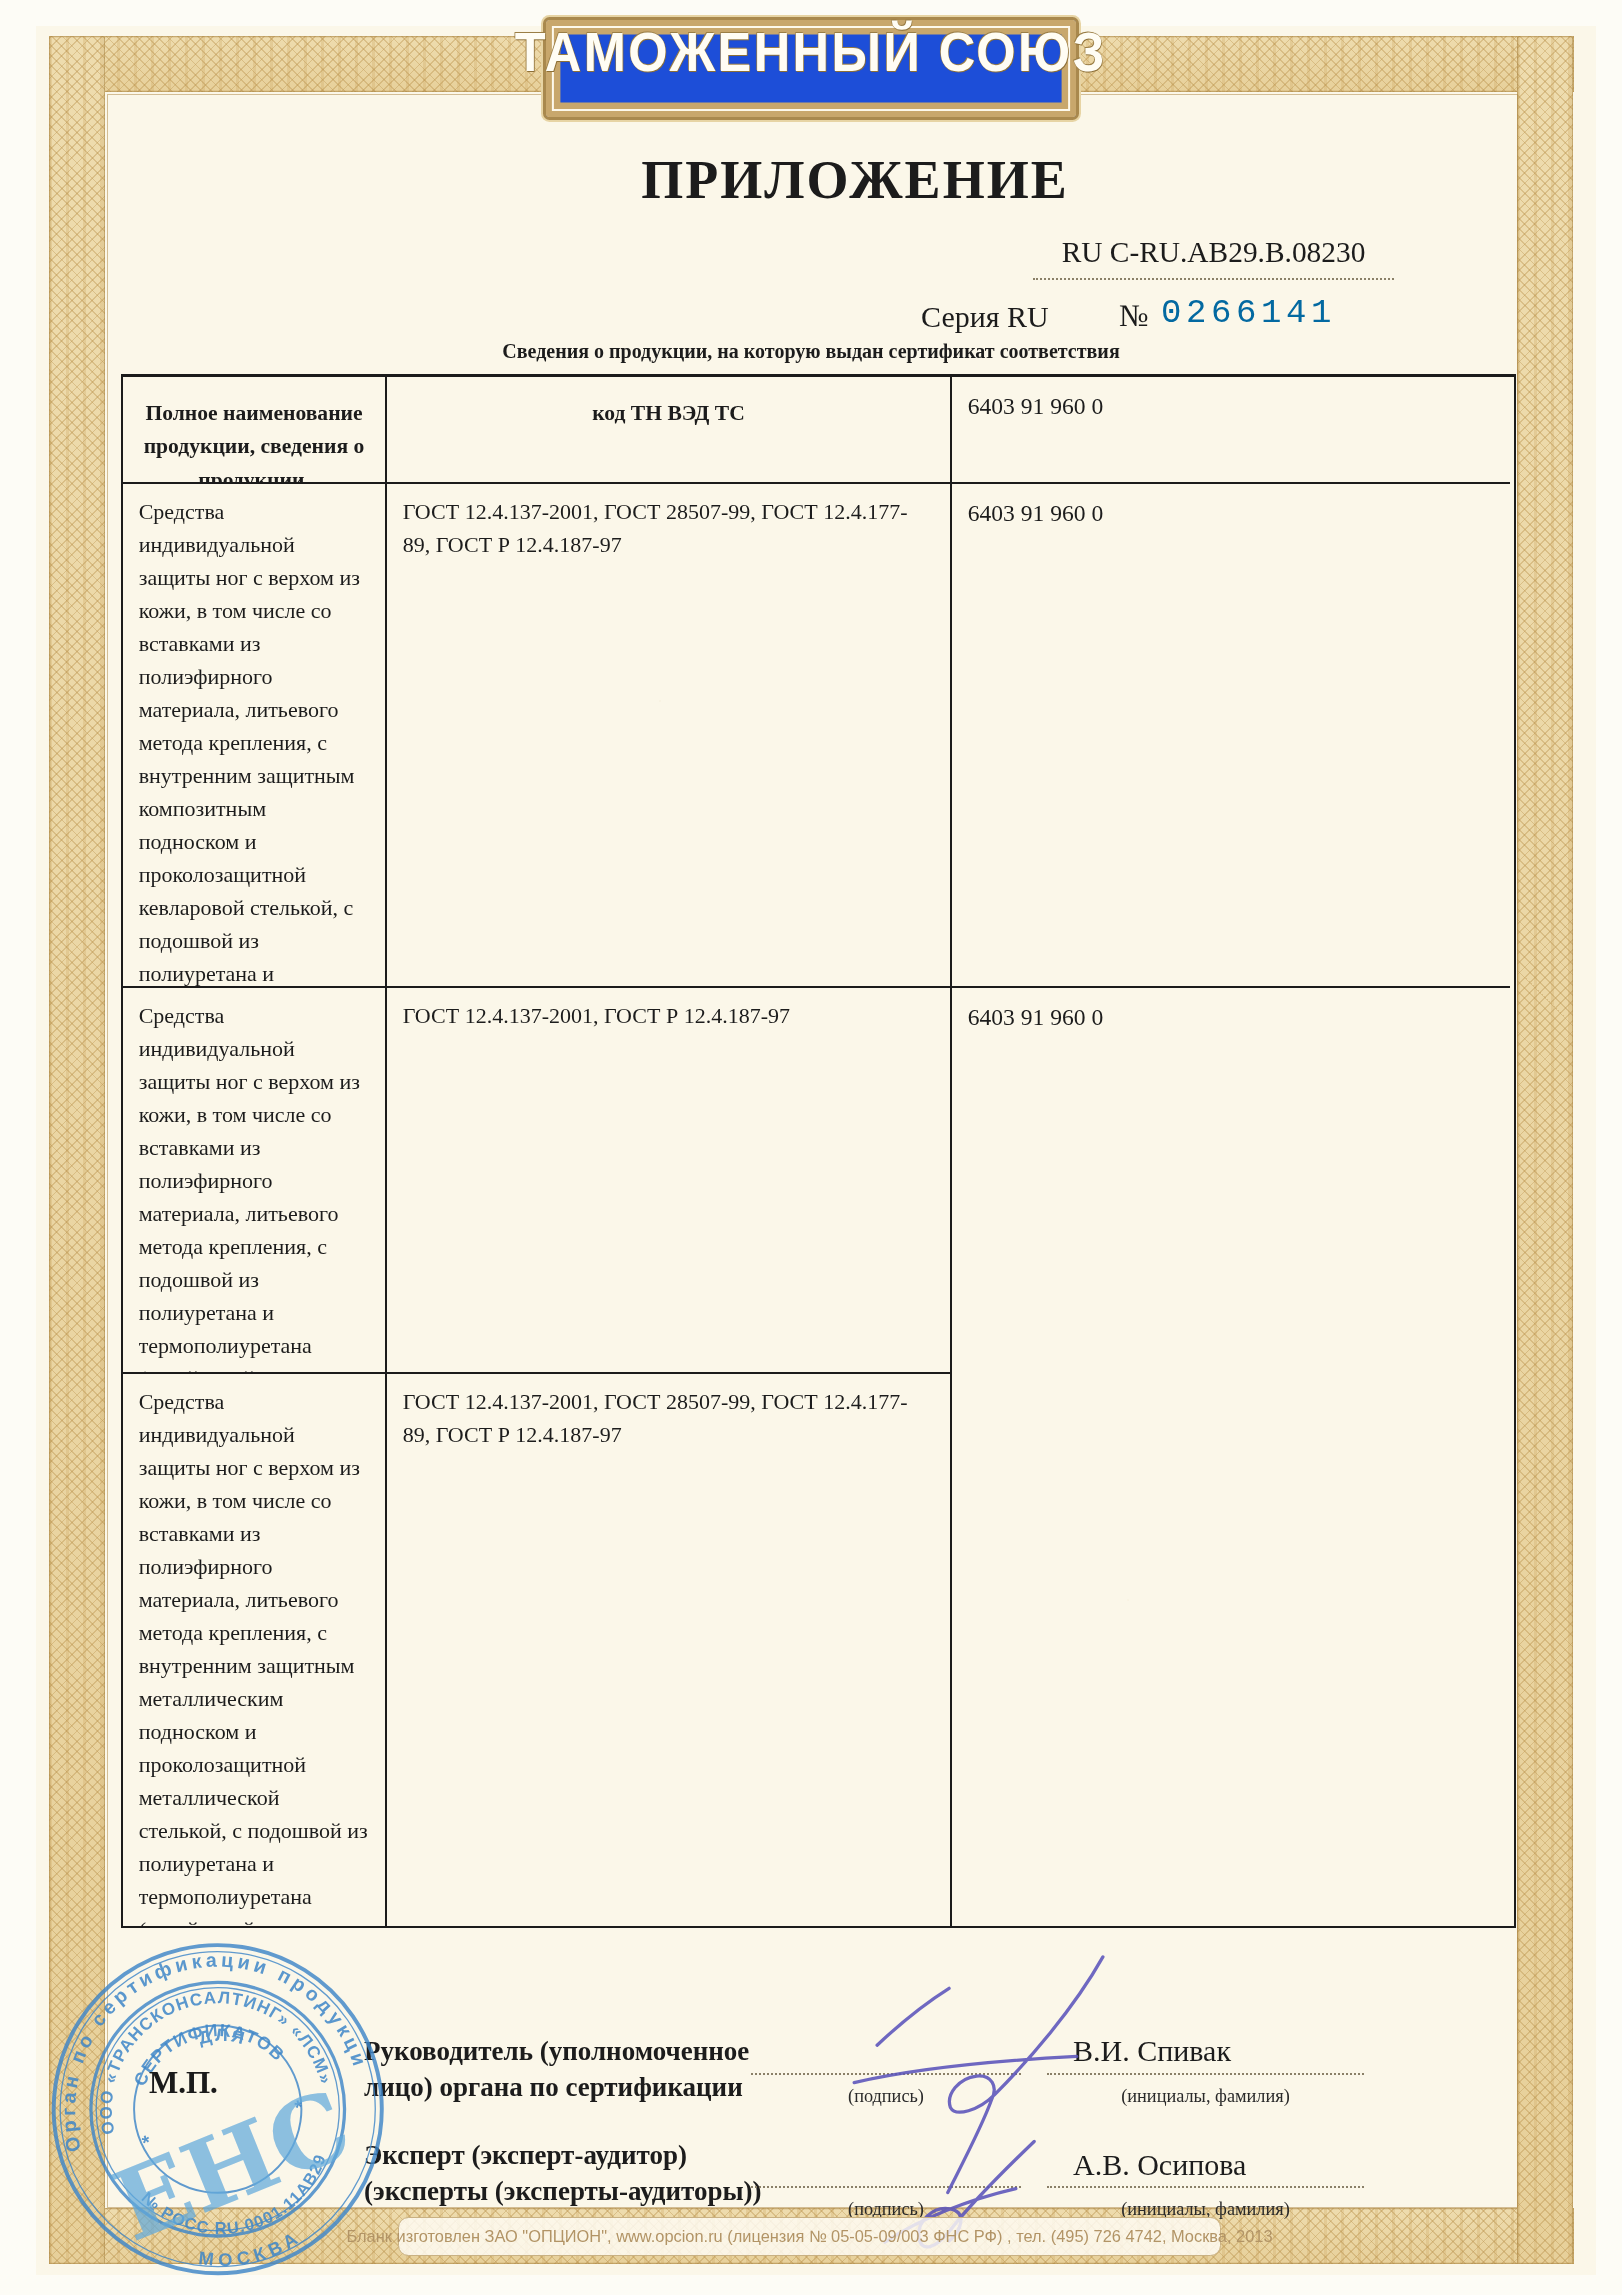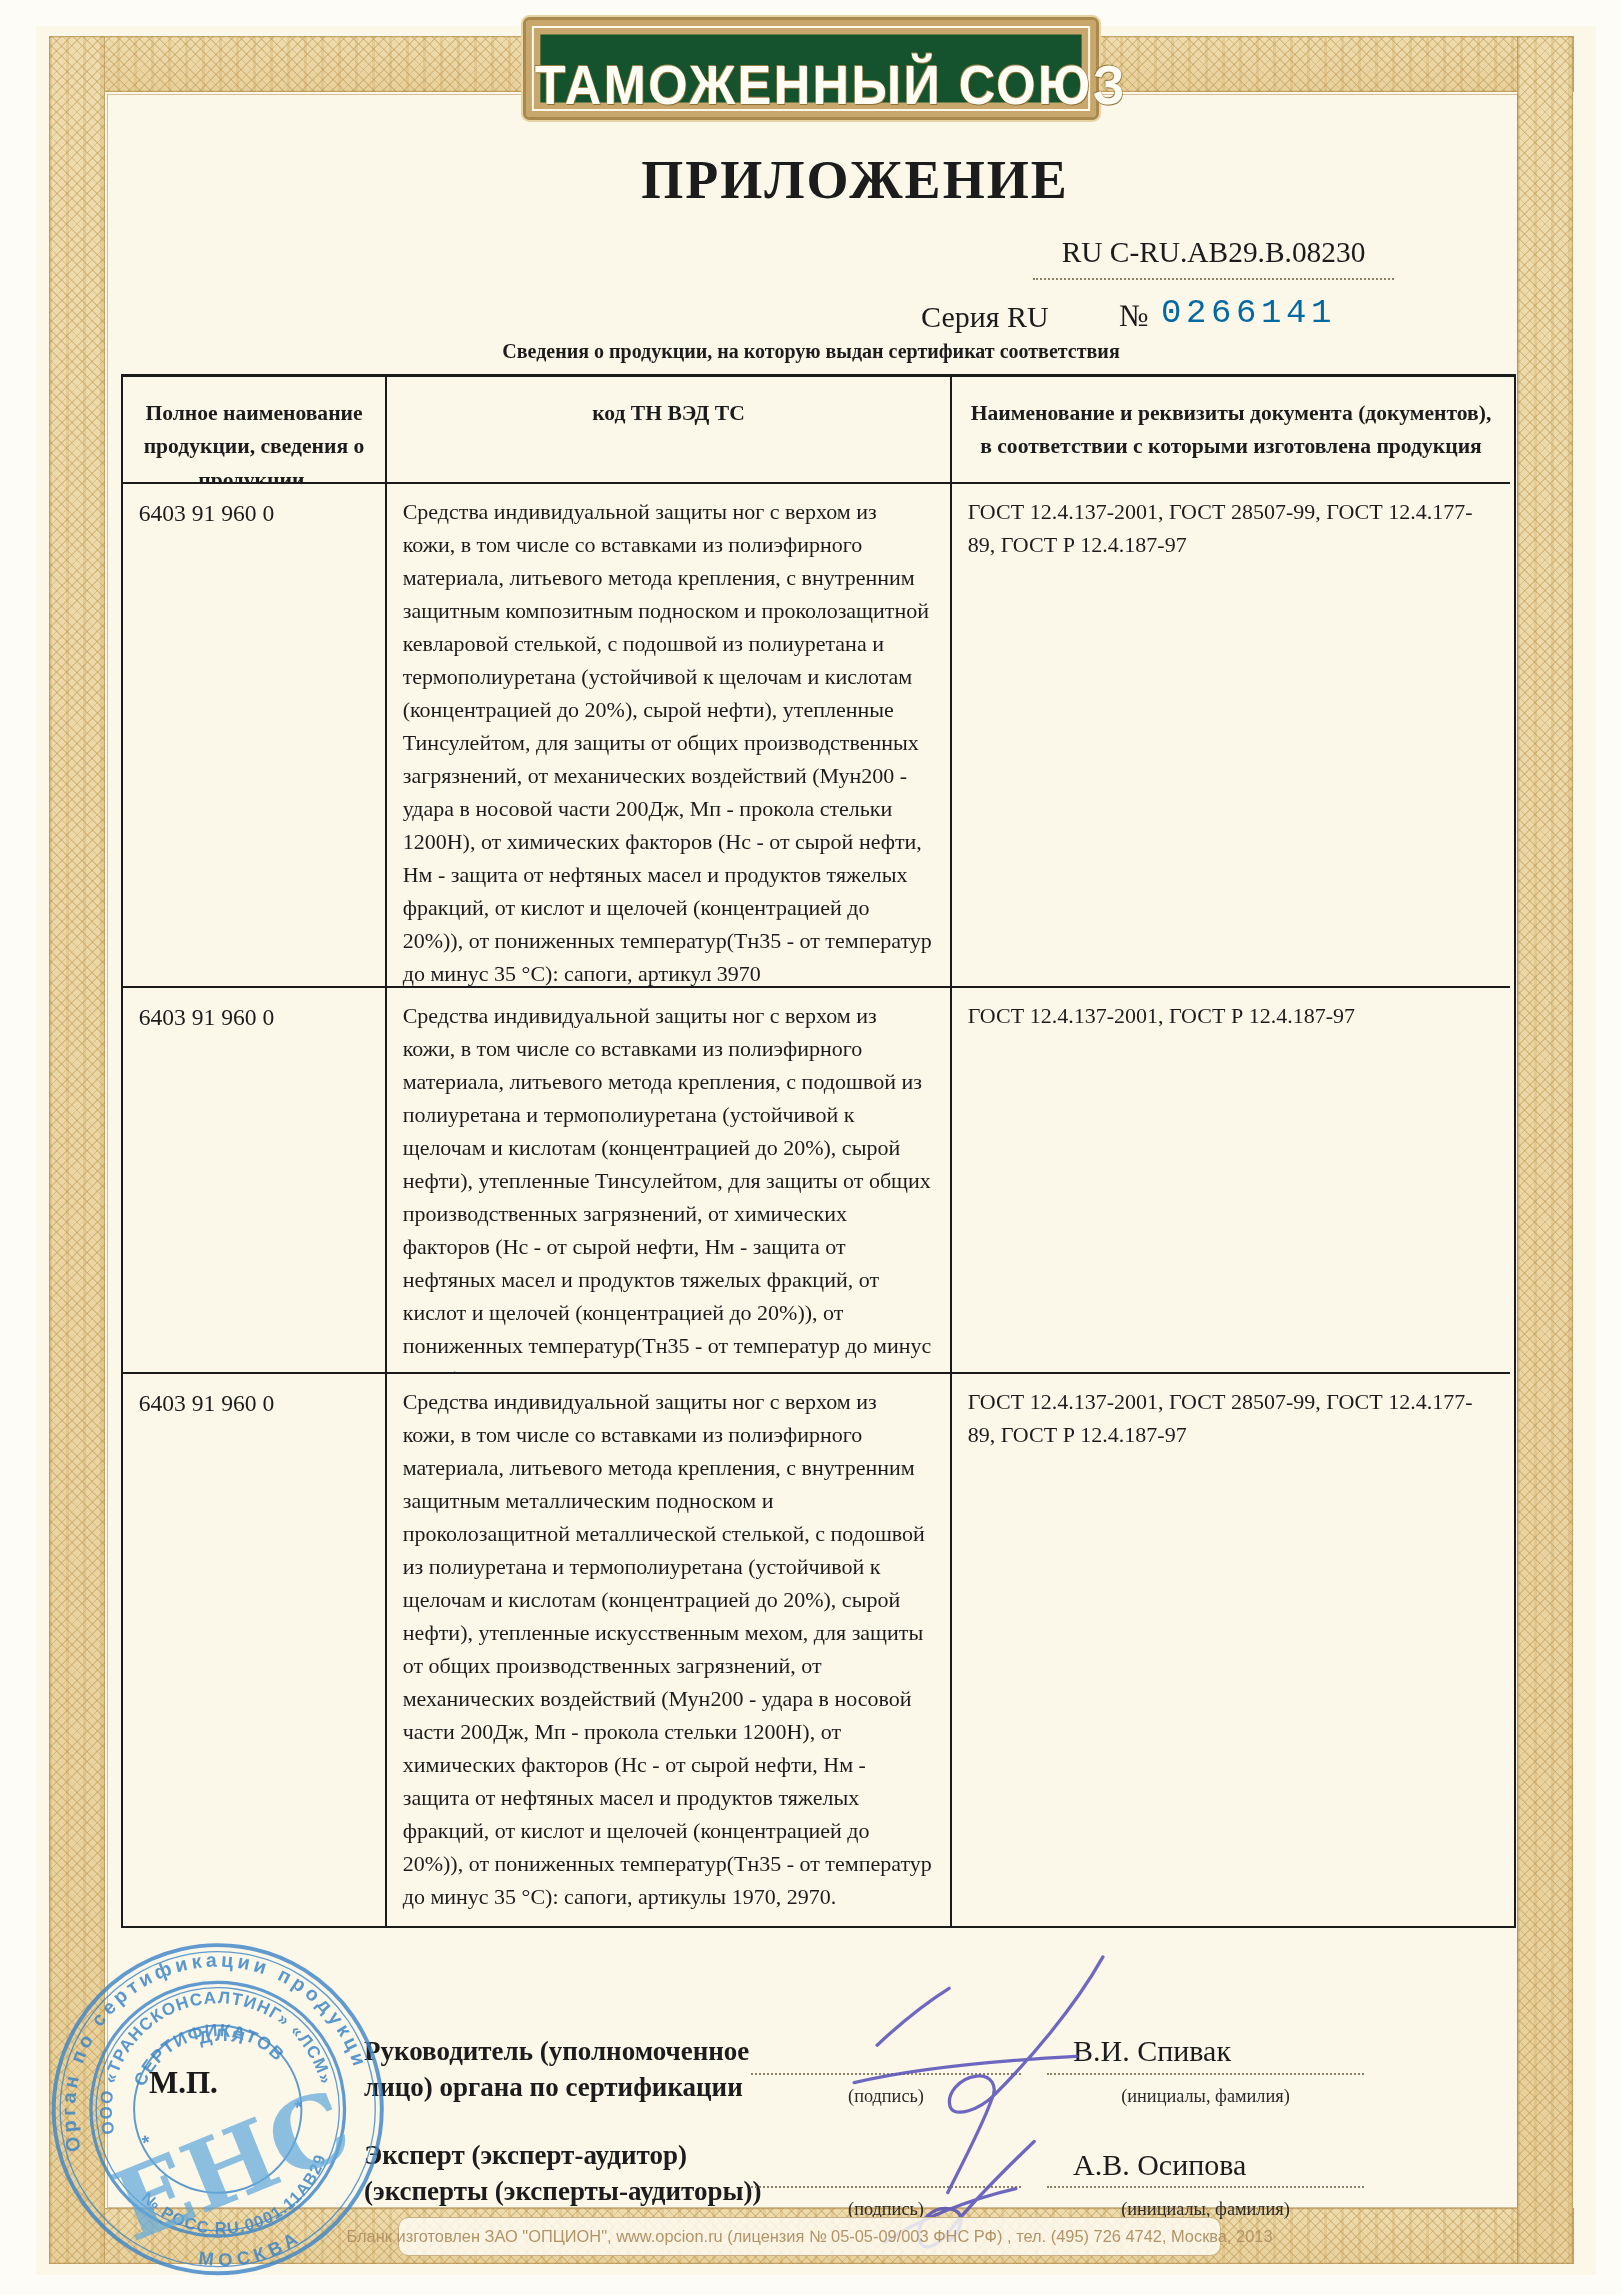--- a/index.html
+++ b/index.html
@@ -18,24 +18,24 @@
       linear-gradient(#eedcae,#e7d09a);
     box-shadow:inset 0 0 0 1.3px rgba(166,128,60,.55);}
   .g-top{left:49px;top:36px;width:1525px;height:56px;}
   .g-bottom{left:49px;top:2208px;width:1525px;height:56px;}
   .g-left{left:49px;top:36px;width:56px;height:2228px;}
   .g-right{left:1517px;top:36px;width:56px;height:2228px;}
   .inner-line{position:absolute;left:107px;top:94px;width:1409px;height:2112px;
               border:1.3px solid rgba(178,142,78,.55);}
   
   .badge{position:absolute;left:50%;top:17px;transform:translateX(-50%);
-         width:530px;height:97px;background:#14532d;border:3.3px solid #a9894e;border-radius:6.5px;
+         width:530px;height:97px;background:#1d4ed8;border:3.3px solid #a9894e;border-radius:6.5px;
          box-shadow:inset 0 0 0 5.9px #c8a76c, inset 0 0 0 7.9px #fdf9ec, inset 0 0 0 14.4px #c8a76c,
                     0 0 0 2px #e7d4a4;
-         display:flex;align-items:flex-end;justify-content:center;padding-left:40px;}
+         display:flex;align-items:flex-start;justify-content:center;}
   .badge span{font-family:"Liberation Sans","DejaVu Sans",sans-serif;font-weight:bold;
          font-size:55px;color:#fffdf4;letter-spacing:2.6px;transform:scaleX(.92);
          text-shadow:0 0 1.3px #8d7038,0.7px 0.7px 0 #8d7038,-0.7px -0.7px 0 #9d8048;white-space:nowrap;}
   
   .title{position:absolute;left:0;width:1622px;top:149px;text-align:center;
          font-size:54px;font-weight:bold;letter-spacing:2px;margin-left:44px;}
   .subline{position:absolute;left:363px;top:247px;font-size:31px;font-weight:bold;white-space:nowrap;}
   .no-ts{margin-left:31px;}
   .cert-no{position:absolute;left:1033px;top:236px;width:361px;font-size:29.4px;text-align:center;
            border-bottom:2px dotted #8a8068;padding-bottom:9.2px;white-space:nowrap;}
@@ -89,21 +89,20 @@
 
   <div class="series">Серия RU</div>
   <div class="numsign">№</div>
   <div class="serial">0266141</div>
 
   <div class="caption">Сведения о продукции, на которую выдан сертификат соответствия</div>
 
   <div class="tbl">
     <div class="cell hcell">Полное наименование продукции, сведения о продукции, обеспечивающие её идентификацию (тип, марка, модель, артикул и др.)</div>
     <div class="cell hcell">код ТН ВЭД ТС</div>
-    <div class="cell hcell">Наименование и реквизиты документа (документов), в соответствии с которыми изготовлена продукция</div>
 
     <div class="cell codecell">6403 91 960 0</div>
     <div class="cell">Средства индивидуальной защиты ног с верхом из кожи, в том числе со вставками из полиэфирного материала, литьевого метода крепления, с внутренним защитным композитным подноском и проколозащитной кевларовой стелькой, с подошвой из полиуретана и термополиуретана (устойчивой к щелочам и кислотам (концентрацией до 20%), сырой нефти), утепленные Тинсулейтом, для защиты от общих производственных загрязнений, от механических воздействий (Мун200 - удара в носовой части 200Дж, Мп - прокола стельки 1200Н), от химических факторов (Нс - от сырой нефти, Нм - защита от нефтяных масел и продуктов тяжелых фракций, от кислот и щелочей (концентрацией до 20%)), от пониженных температур(Тн35 - от температур до минус 35 °С): сапоги, артикул 3970</div>
     <div class="cell">ГОСТ 12.4.137-2001, ГОСТ 28507-99, ГОСТ 12.4.177-89, ГОСТ Р 12.4.187-97</div>
 
     <div class="cell codecell">6403 91 960 0</div>
     <div class="cell">Средства индивидуальной защиты ног с верхом из кожи, в том числе со вставками из полиэфирного материала, литьевого метода крепления, с подошвой из полиуретана и термополиуретана (устойчивой к щелочам и кислотам (концентрацией до 20%), сырой нефти), утепленные Тинсулейтом, для защиты от общих производственных загрязнений, от химических факторов (Нс - от сырой нефти, Нм - защита от нефтяных масел и продуктов тяжелых фракций, от кислот и щелочей (концентрацией до 20%)), от пониженных температур(Тн35 - от температур до минус 35 °С): сапоги, артикулы 1970, 2970, 3970</div>
     <div class="cell">ГОСТ 12.4.137-2001, ГОСТ Р 12.4.187-97</div>
 
     <div class="cell codecell last-row">6403 91 960 0</div>

